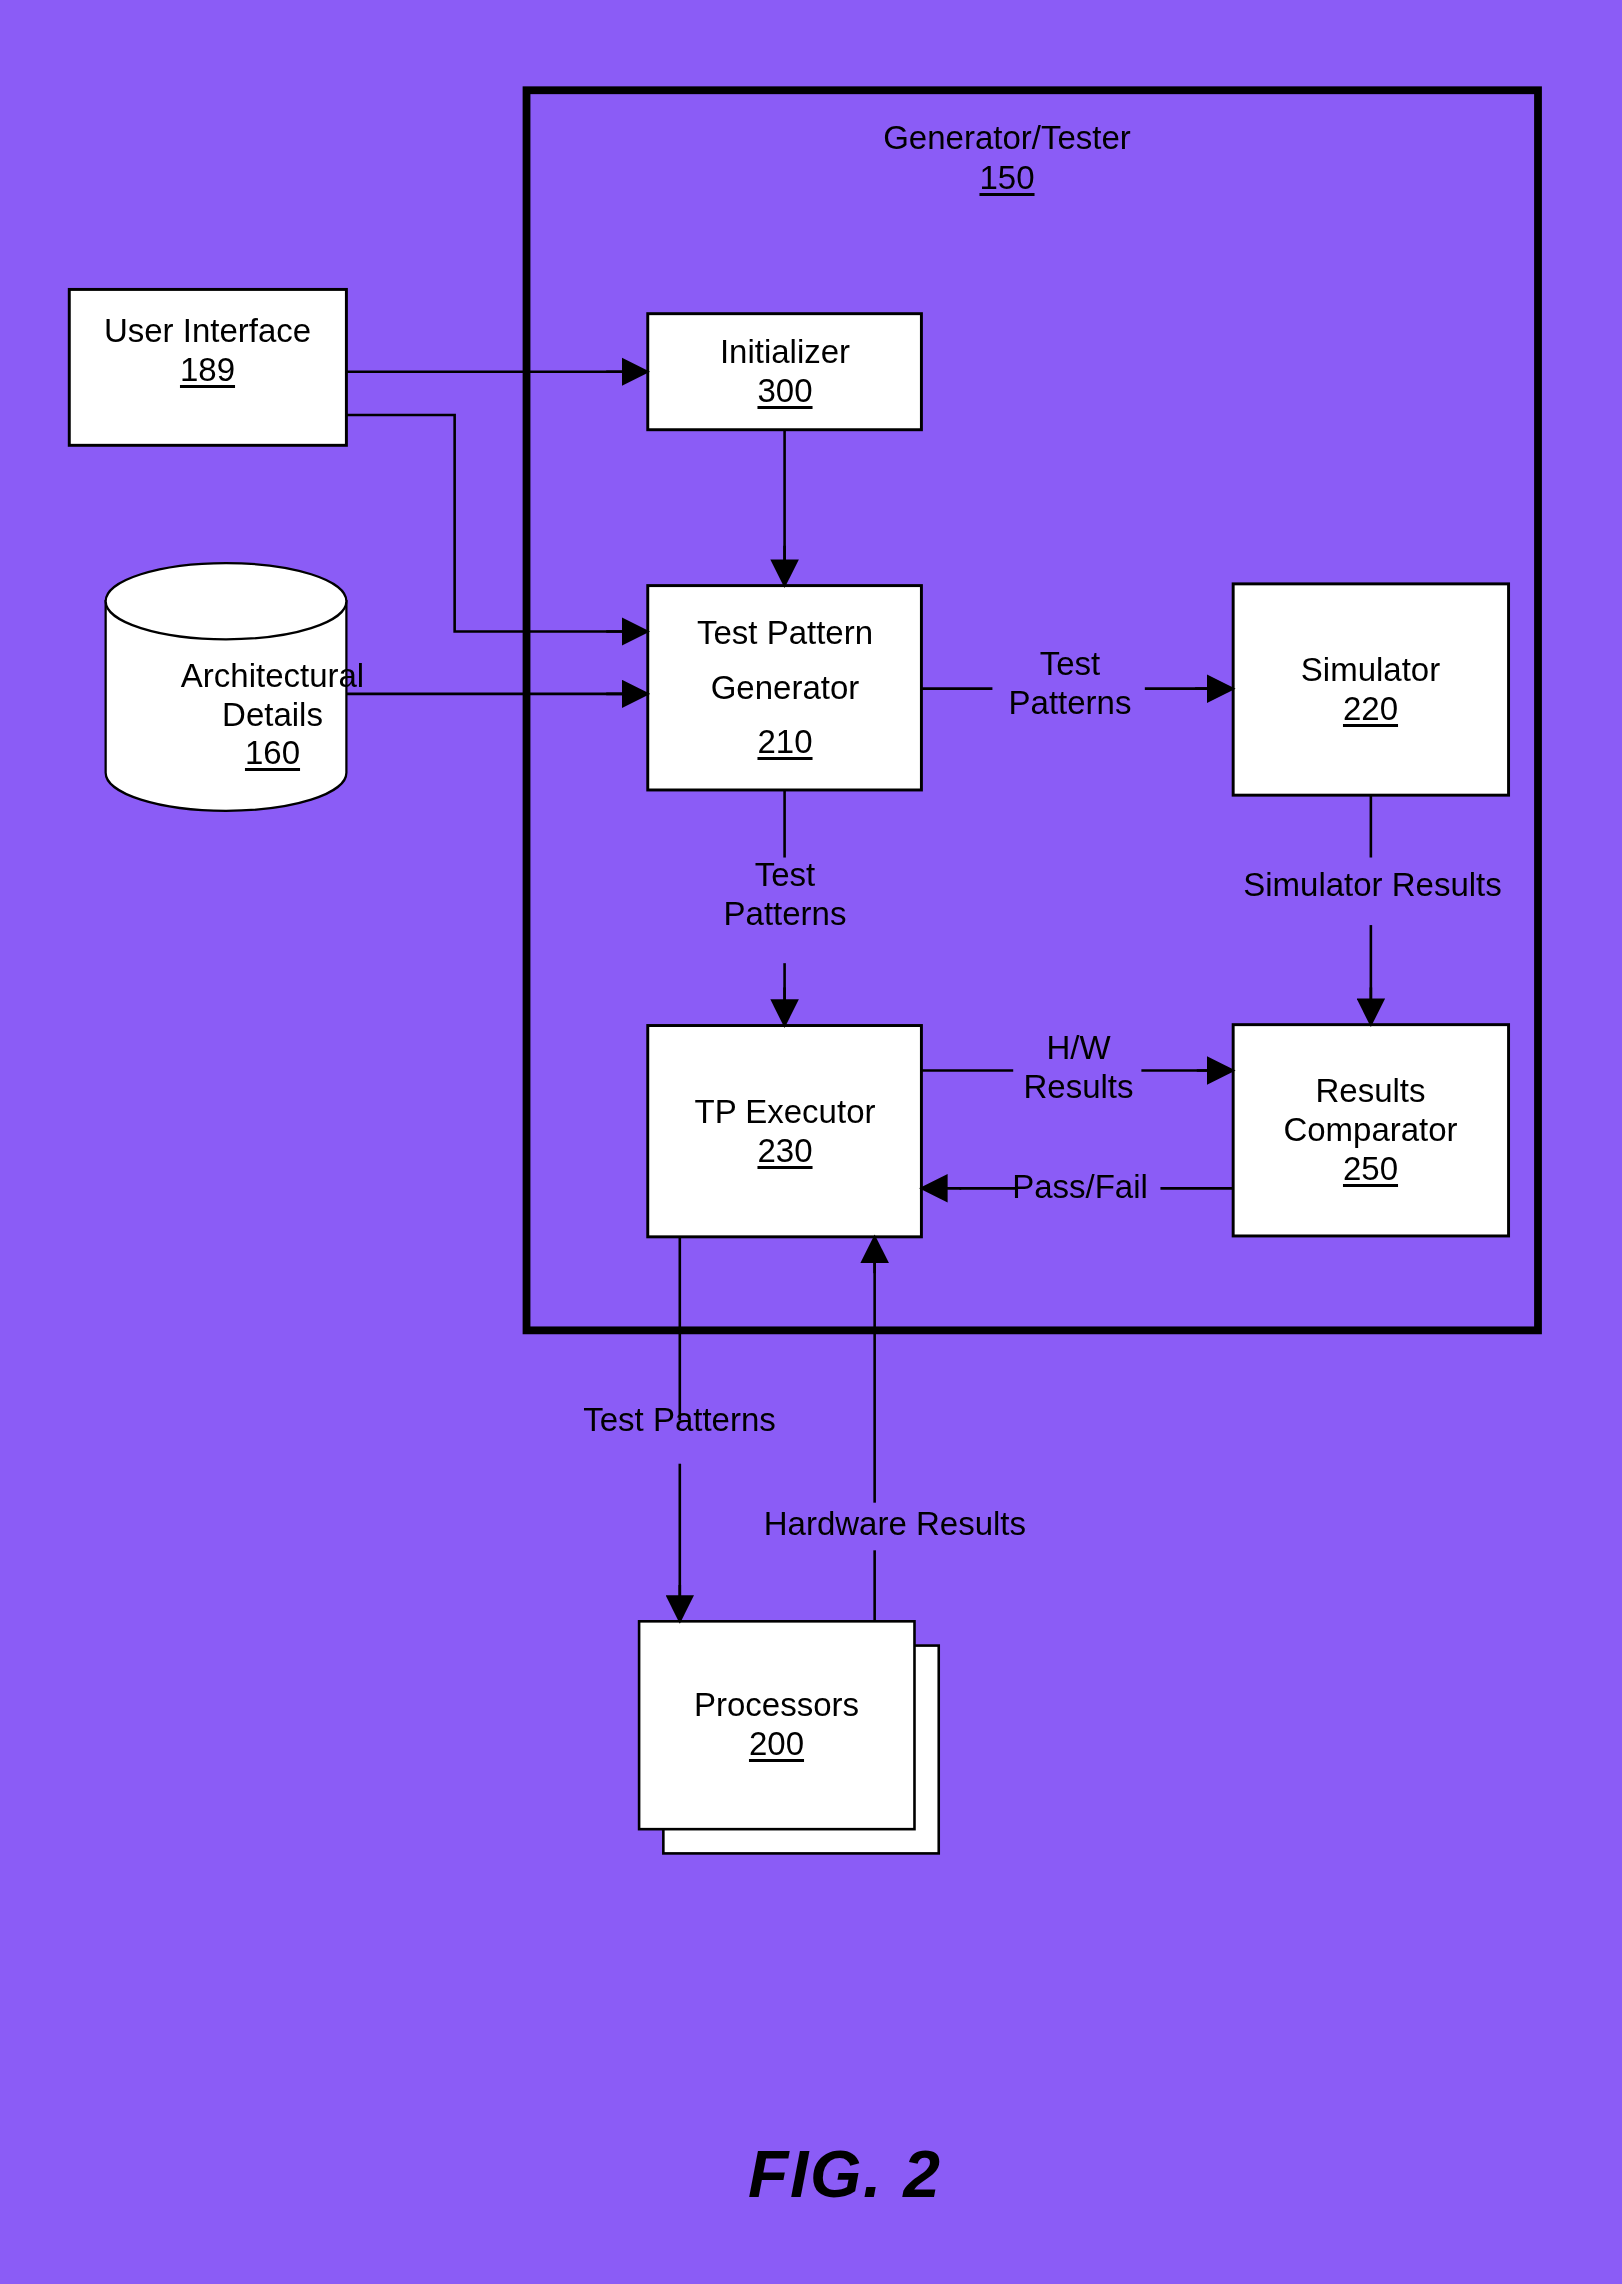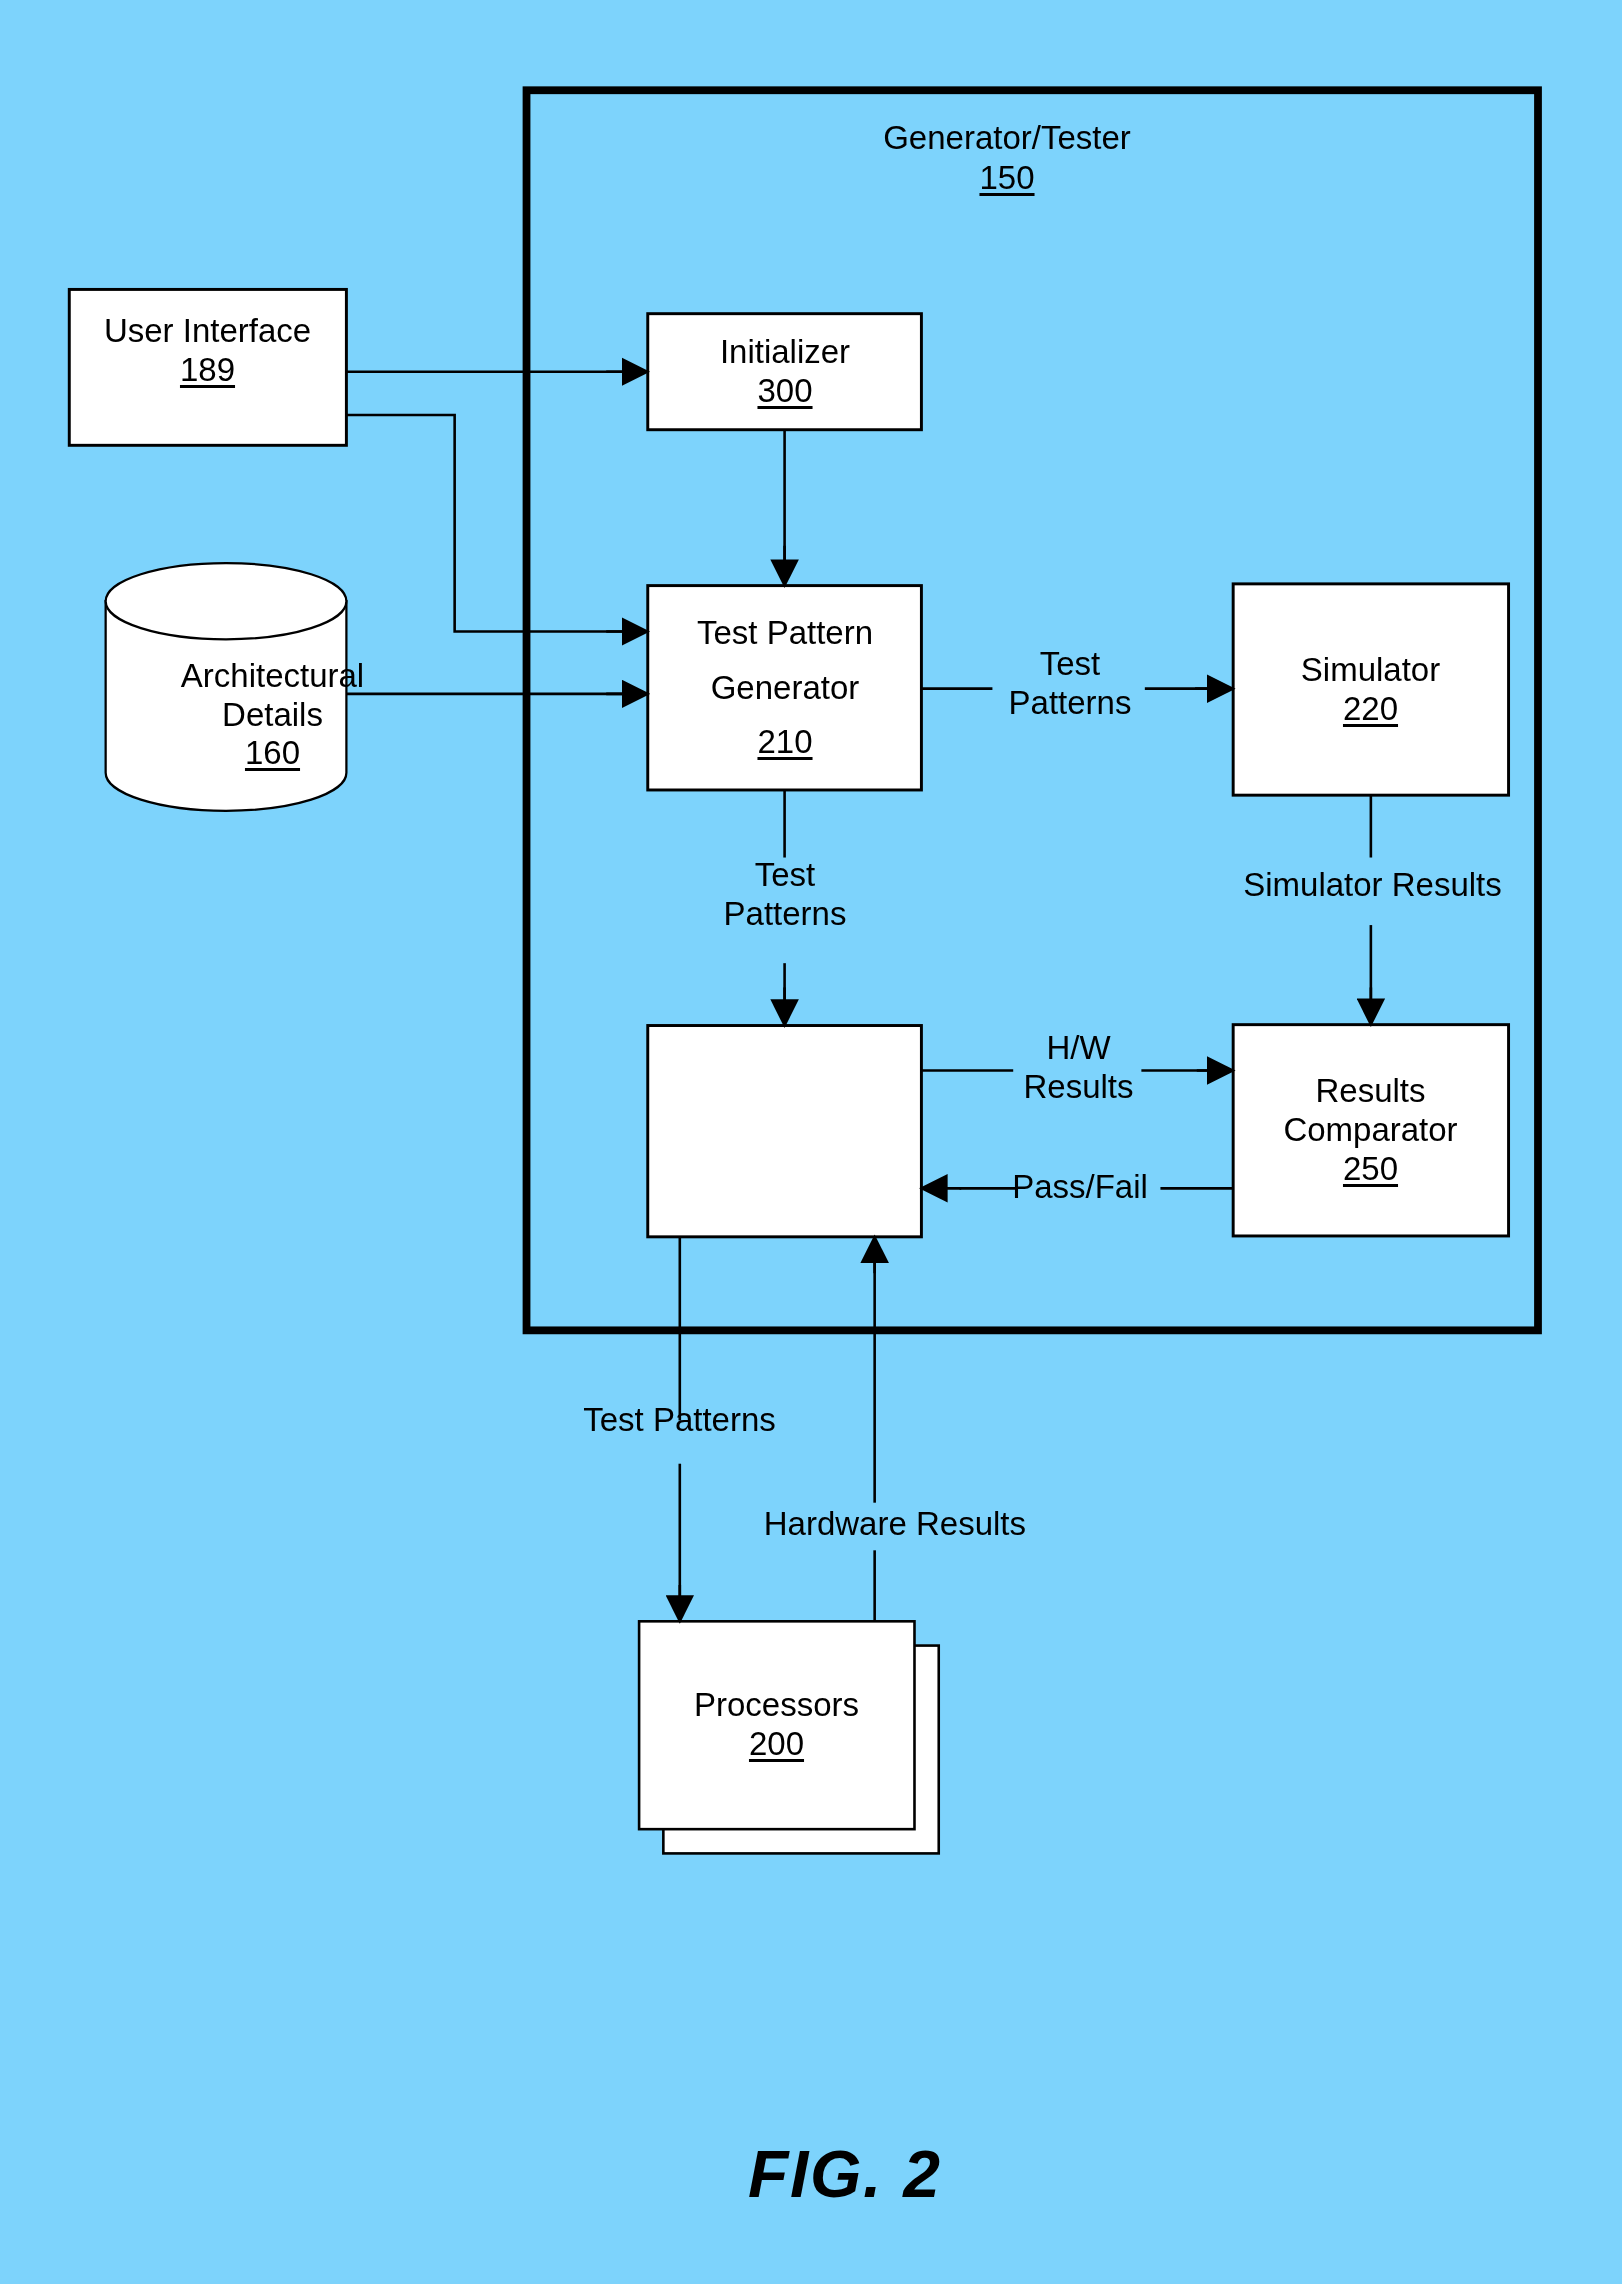--- a/index.html
+++ b/index.html
@@ -5,21 +5,21 @@
 <style>
   html, body {
     margin: 0;
     padding: 0;
     background: #ffffff;
   }
   #canvas {
     position: relative;
     width: 1622px;
     height: 2284px;
-    background: #7dd3fc;
+    background: #8b5cf6;
     font-family: "Liberation Sans", sans-serif;
     color: #000000;
     overflow: hidden;
   }
   svg.layer {
     position: absolute;
     left: 0;
     top: 0;
     width: 1622px;
     height: 2284px;
@@ -185,20 +185,24 @@
     <div>Test Pattern</div>
     <div>Generator</div>
     <div class="refnum">210</div>
   </div>
 
   <div class="boxtext" style="left:1233px; top:584px; width:275px; height:211px;">
     <div>Simulator</div>
     <div class="refnum">220</div>
   </div>
 
+  <div class="boxtext" style="left:648px; top:1026px; width:274px; height:211px;">
+    <div>TP Executor</div>
+    <div class="refnum">230</div>
+  </div>
 
   <div class="boxtext" style="left:1233px; top:1025px; width:275px; height:211px;">
     <div>Results</div>
     <div>Comparator</div>
     <div class="refnum">250</div>
   </div>
 
   <div class="boxtext" style="left:639px; top:1621px; width:275px; height:208px;">
     <div>Processors</div>
     <div class="refnum">200</div>

